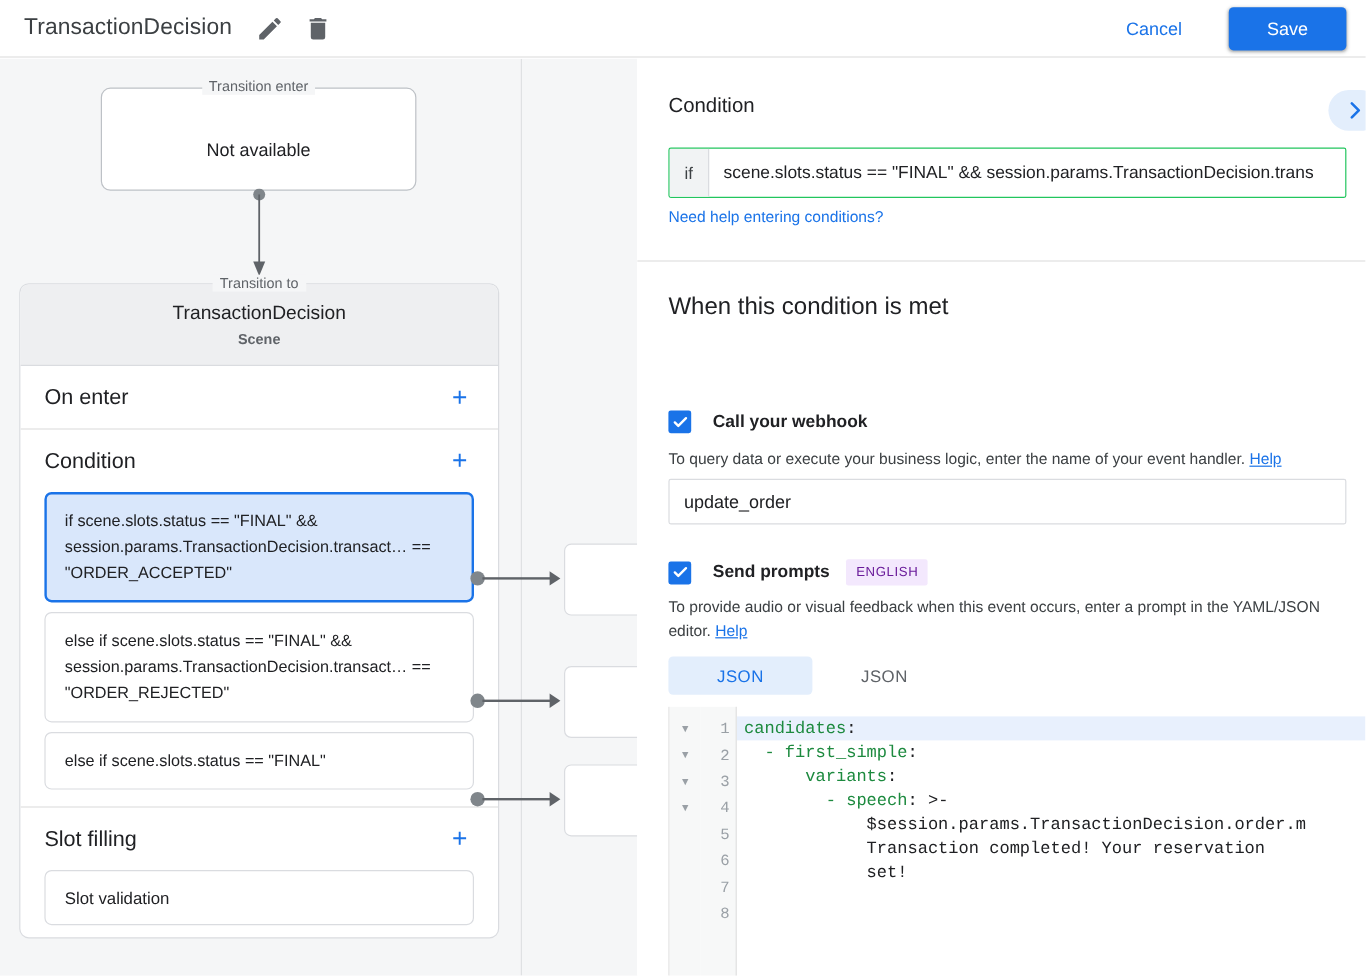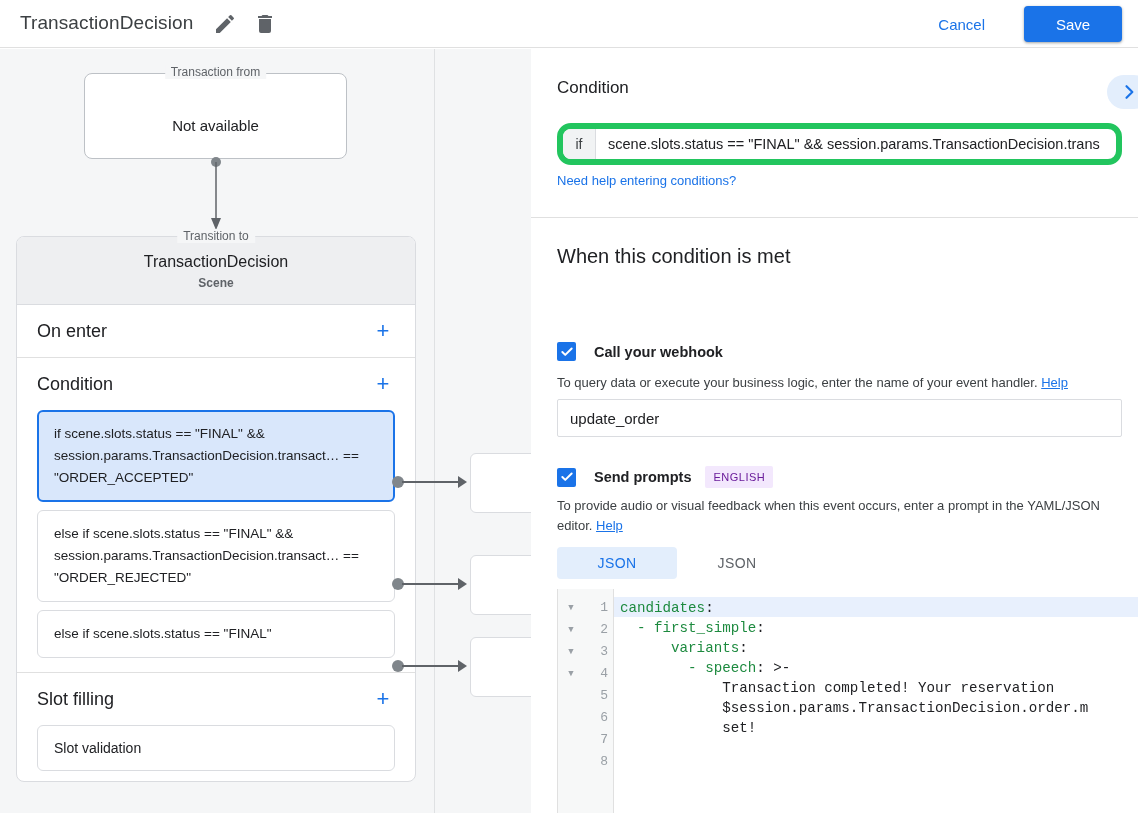--- a/index.html
+++ b/index.html
@@ -145,21 +145,21 @@
     font-size: 17px; color: #202124;
   }
   #expand-btn {
     position: absolute; left: 576px; top: 26px; width: 44px; height: 34px;
     border-radius: 17px; background: #e3eefc;
     display: flex; align-items: center; justify-content: center; cursor: pointer;
   }
 
   #cond-field-wrap {
     position: absolute; left: 26px; top: 74px; width: 565px; height: 42px;
-    border: 6px solid #22c55e; border-radius: 14px; display: flex; overflow: hidden;
+    border: 1px solid #22c55e; border-radius: 2px; display: flex; overflow: hidden;
     background: #ffffff;
   }
   #cond-if {
     width: 33px; background: #f1f3f4; border-right: 1px solid #dadce0;
     display: flex; align-items: center; justify-content: center;
     font-size: 14px; color: #3c4043;
   }
   #cond-input {
     flex: 1; border: none; outline: none; padding: 0 12px;
     font-size: 14.5px; color: #202124; font-family: inherit; background: transparent;
@@ -249,21 +249,21 @@
   </div>
 
   <button id="cancel-btn">Cancel</button>
   <button id="save-btn">Save</button>
 </div>
 
 <div id="canvas">
 
   <div id="transition-from" class="fsbox">
     <div class="fsbody"></div>
-    <div class="fslegend">Transaction from</div>
+    <div class="fslegend">Transition enter</div>
     <div class="txt">Not available</div>
   </div>
 
   <svg id="arrow-down" viewBox="0 0 16 75">
     <circle cx="8" cy="5" r="5" fill="#80868b"></circle>
     <line x1="8" y1="5" x2="8" y2="62" stroke="#5f6368" stroke-width="1.5"></line>
     <polygon points="8,73 3,61 13,61" fill="#5f6368"></polygon>
   </svg>
 
   <div id="rail"></div>
@@ -402,19 +402,19 @@
       <div class="lnum">6</div>
       <div class="lnum">7</div>
       <div class="lnum">8</div>
     </div>
 
     <div id="code">
       <div class="cline hl"><span class="k">candidates</span><span>:</span></div>
       <div class="cline"><span class="k">  - first_simple</span><span>:</span></div>
       <div class="cline"><span class="k">      variants</span><span>:</span></div>
       <div class="cline"><span class="k">        - speech</span><span>: &gt;-</span></div>
+      <div class="cline"><span>            $session.params.TransactionDecision.order.m</span></div>
       <div class="cline"><span>            Transaction completed! Your reservation</span></div>
-      <div class="cline"><span>            $session.params.TransactionDecision.order.m</span></div>
       <div class="cline"><span>            set!</span></div>
       <div class="cline"><span></span></div>
     </div>
   </div>
 </div>
 
 </body></html>

